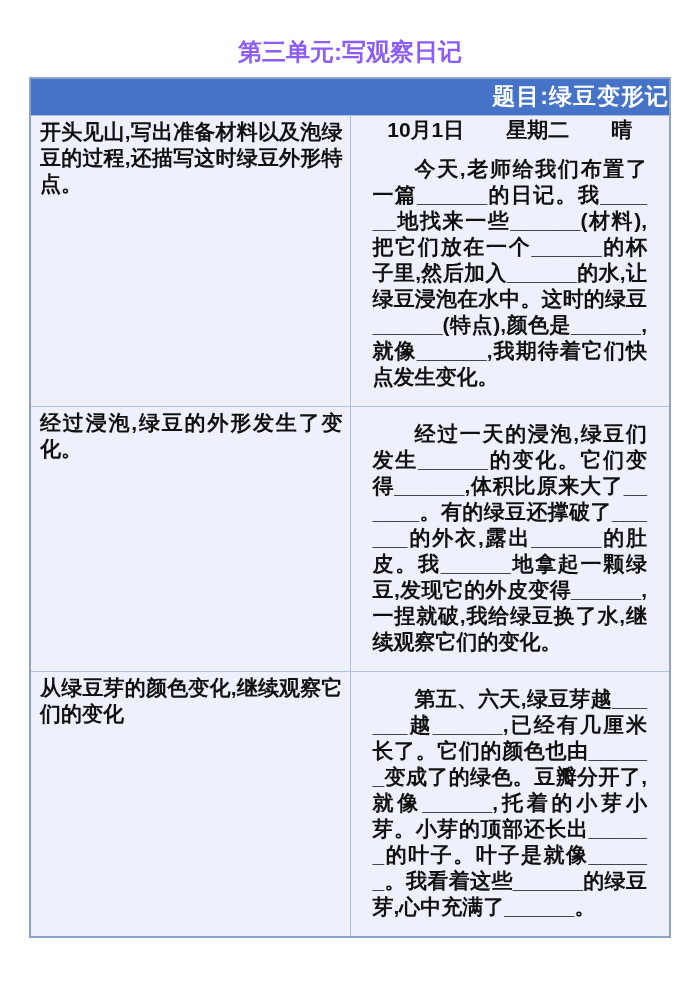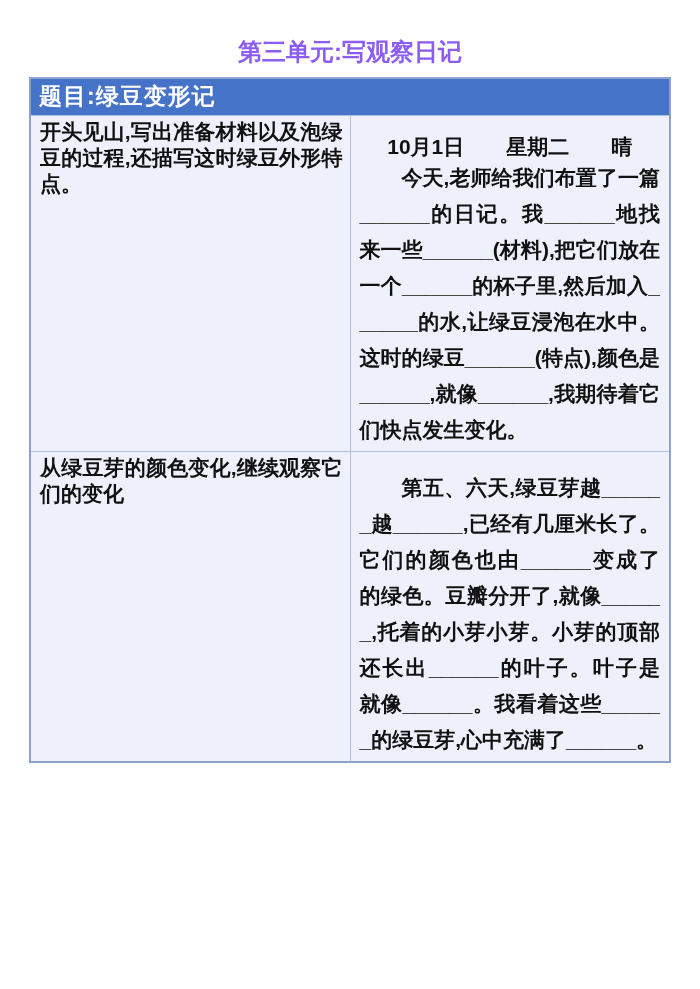--- a/index.html
+++ b/index.html
@@ -47,53 +47,53 @@
     table-layout: fixed;
   }
   table.worksheet td {
     border: 1px solid #afc0e0;
     vertical-align: top;
     box-sizing: border-box;
   }
   td.header-cell {
     background: #4573c8;
     color: #ffffff;
-    text-align: left;
+    text-align: right;
     font-size: 23px;
     font-weight: 700;
     padding: 2px 0 3px 8px;
     letter-spacing: 1px;
   }
   td.guide-cell {
     width: 163px;
     padding: 3px 7px 3px 9px;
   }
   .guide-text {
     margin: 0;
     font-size: 21px;
     line-height: 26px;
     font-weight: 600;
     text-align: justify;
     text-justify: inter-ideograph;
   }
   td.content-cell {
-    padding: 18px 9px 3px 9px;
+    padding: 1px 9px 3px 9px;
     border-radius: 20px;
   }
   .dateline {
     margin: 0;
     text-align: center;
     font-size: 21px;
     line-height: 26px;
     font-weight: 600;
   }
   .para {
-    margin: 0;
+    margin: 13px;
     font-size: 21px;
-    line-height: 36px;
+    line-height: 26px;
     font-weight: 600;
     text-align: justify;
     text-justify: inter-ideograph;
     text-indent: 2em;
     word-break: break-all;
   }
 </style>
 </head>
 <body>
 
@@ -111,20 +111,28 @@
       <tr>
         <td class="guide-cell">
           <p class="guide-text">开头见山,写出准备材料以及泡绿豆的过程,还描写这时绿豆外形特点。</p>
         </td>
         <td class="content-cell">
           <p class="dateline">10月1日　　星期二　　晴</p>
           <p class="para">今天,老师给我们布置了一篇______的日记。我______地找来一些______(材料),把它们放在一个______的杯子里,然后加入______的水,让绿豆浸泡在水中。这时的绿豆______(特点),颜色是______,就像______,我期待着它们快点发生变化。</p>
         </td>
       </tr>
 
+      <tr>
+        <td class="guide-cell">
+          <p class="guide-text">经过浸泡,绿豆的外形发生了变化。</p>
+        </td>
+        <td class="content-cell">
+          <p class="para">经过一天的浸泡,绿豆们发生______的变化。它们变得______,体积比原来大了______。有的绿豆还撑破了______的外衣,露出______的肚皮。我______地拿起一颗绿豆,发现它的外皮变得______,一捏就破,我给绿豆换了水,继续观察它们的变化。</p>
+        </td>
+      </tr>
 
 
       <tr>
         <td class="guide-cell">
           <p class="guide-text">从绿豆芽的颜色变化,继续观察它们的变化</p>
         </td>
         <td class="content-cell">
           <p class="para">第五、六天,绿豆芽越______越______,已经有几厘米长了。它们的颜色也由______变成了的绿色。豆瓣分开了,就像______,托着的小芽小芽。小芽的顶部还长出______的叶子。叶子是就像______。我看着这些______的绿豆芽,心中充满了______。</p>
         </td>
       </tr>

